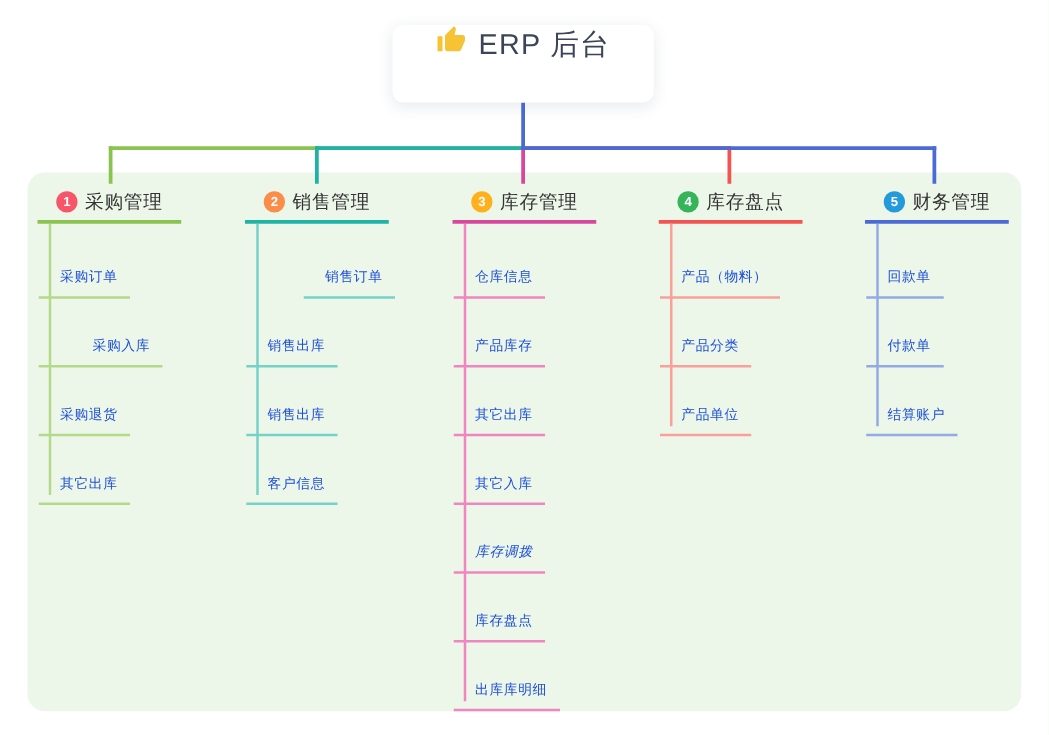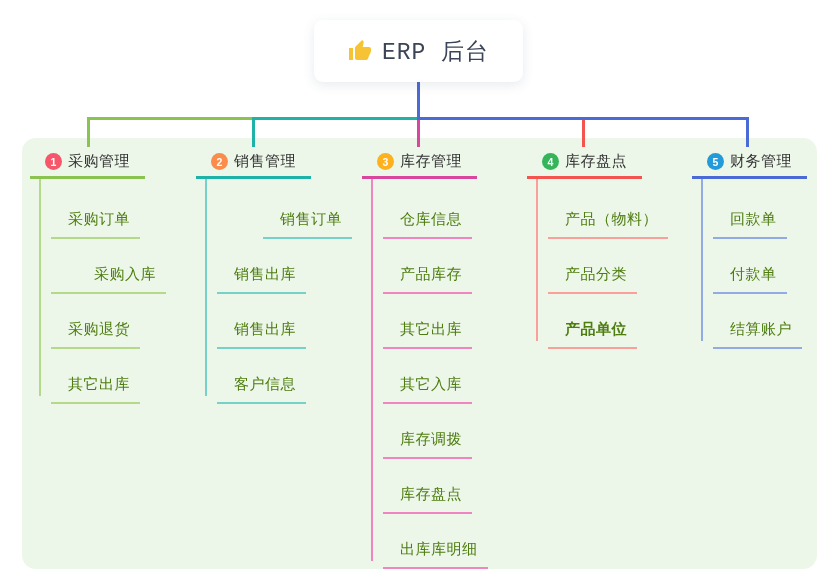--- a/index.html
+++ b/index.html
@@ -14,23 +14,22 @@
   .panel{
     position:absolute;left:22px;top:138px;width:795px;height:431px;
     background:#ecf7e9;border-radius:14px;
   }
 
   
   .root-node{
     position:absolute;left:314px;top:20px;width:209px;height:62px;
     background:#ffffff;border-radius:9px;
     box-shadow:0 3px 12px rgba(60,80,110,0.12);
-    display:flex;align-items:center;justify-content:center;gap:10px;
+    display:flex;align-items:flex-start;justify-content:center;gap:10px;
     cursor:pointer;
-    font-family:Liberation Mono, monospace;
   }
   .root-title{
     font-size:23px;color:#3b4557;font-weight:500;letter-spacing:1px;
   }
 
   
   .hline{position:absolute;height:3px;}
   .vline{position:absolute;width:3px;}
 
   
@@ -42,25 +41,25 @@
     cursor:pointer;white-space:nowrap;
   }
   .badge{
     width:17px;height:17px;border-radius:50%;flex:0 0 17px;
     display:flex;align-items:center;justify-content:center;
     color:#ffffff;font-size:10.5px;font-weight:bold;
   }
   .branch-label{font-size:15px;color:#333333;font-weight:500;letter-spacing:0.5px;}
   .trunk{position:absolute;left:9px;top:32px;width:2px;}
   .child{
-    position:absolute;left:21px;height:34px;
+    position:absolute;left:1px;height:34px;
     display:flex;align-items:flex-end;
     padding:0 10px 8px 17px;
     border-bottom-style:solid;border-bottom-width:2px;
-    font-size:15px;color:#4d7c0f;white-space:nowrap;
+    font-size:11px;color:#1d4ed8;white-space:nowrap;
     cursor:pointer;letter-spacing:0.5px;
   }
 </style>
 </head>
 <body>
 
 <div id="stage">
 
   <div class="panel"></div>
 
@@ -110,33 +109,33 @@
       <div class="branch" style="left: 362px;">
         <div class="branch-header" style="border-bottom-color: rgb(216, 71, 157); width: 115px;">
           <span class="badge" style="background: rgb(255, 176, 29);">3</span>
           <span class="branch-label">库存管理</span>
         </div>
         <div class="trunk" style="background: rgb(239, 133, 193); height: 382px;"></div>
         <div class="child" style="top: 48px; border-bottom-color: rgb(239, 133, 193);">仓库信息</div>
         <div class="child" style="top: 103px; border-bottom-color: rgb(239, 133, 193);">产品库存</div>
         <div class="child" style="top: 158px; border-bottom-color: rgb(239, 133, 193);">其它出库</div>
         <div class="child" style="top: 213px; border-bottom-color: rgb(239, 133, 193);">其它入库</div>
-        <div class="child" style="top: 268px; border-bottom-color: rgb(239, 133, 193);">库存调拨</div>
+        <div class="child" style="top: 268px; border-bottom-color: rgb(239, 133, 193); font-style: italic;">库存调拨</div>
         <div class="child" style="top: 323px; border-bottom-color: rgb(239, 133, 193);">库存盘点</div>
         <div class="child" style="top: 378px; border-bottom-color: rgb(239, 133, 193);">出库库明细</div>
       </div>
       <div class="branch" style="left: 527px;">
         <div class="branch-header" style="border-bottom-color: rgb(244, 84, 79); width: 115px;">
           <span class="badge" style="background: rgb(53, 180, 90);">4</span>
           <span class="branch-label">库存盘点</span>
         </div>
         <div class="trunk" style="background: rgb(249, 160, 155); height: 162px;"></div>
         <div class="child" style="top: 48px; border-bottom-color: rgb(249, 160, 155);">产品（物料）</div>
         <div class="child" style="top: 103px; border-bottom-color: rgb(249, 160, 155);">产品分类</div>
-        <div class="child" style="top: 158px; border-bottom-color: rgb(249, 160, 155); font-weight: bold;">产品单位</div>
+        <div class="child" style="top: 158px; border-bottom-color: rgb(249, 160, 155);">产品单位</div>
       </div>
       <div class="branch" style="left: 692px;">
         <div class="branch-header" style="border-bottom-color: rgb(74, 106, 214); width: 115px;">
           <span class="badge" style="background: rgb(35, 154, 218);">5</span>
           <span class="branch-label">财务管理</span>
         </div>
         <div class="trunk" style="background: rgb(147, 171, 228); height: 162px;"></div>
         <div class="child" style="top: 48px; border-bottom-color: rgb(147, 171, 228);">回款单</div>
         <div class="child" style="top: 103px; border-bottom-color: rgb(147, 171, 228);">付款单</div>
         <div class="child" style="top: 158px; border-bottom-color: rgb(147, 171, 228);">结算账户</div>

